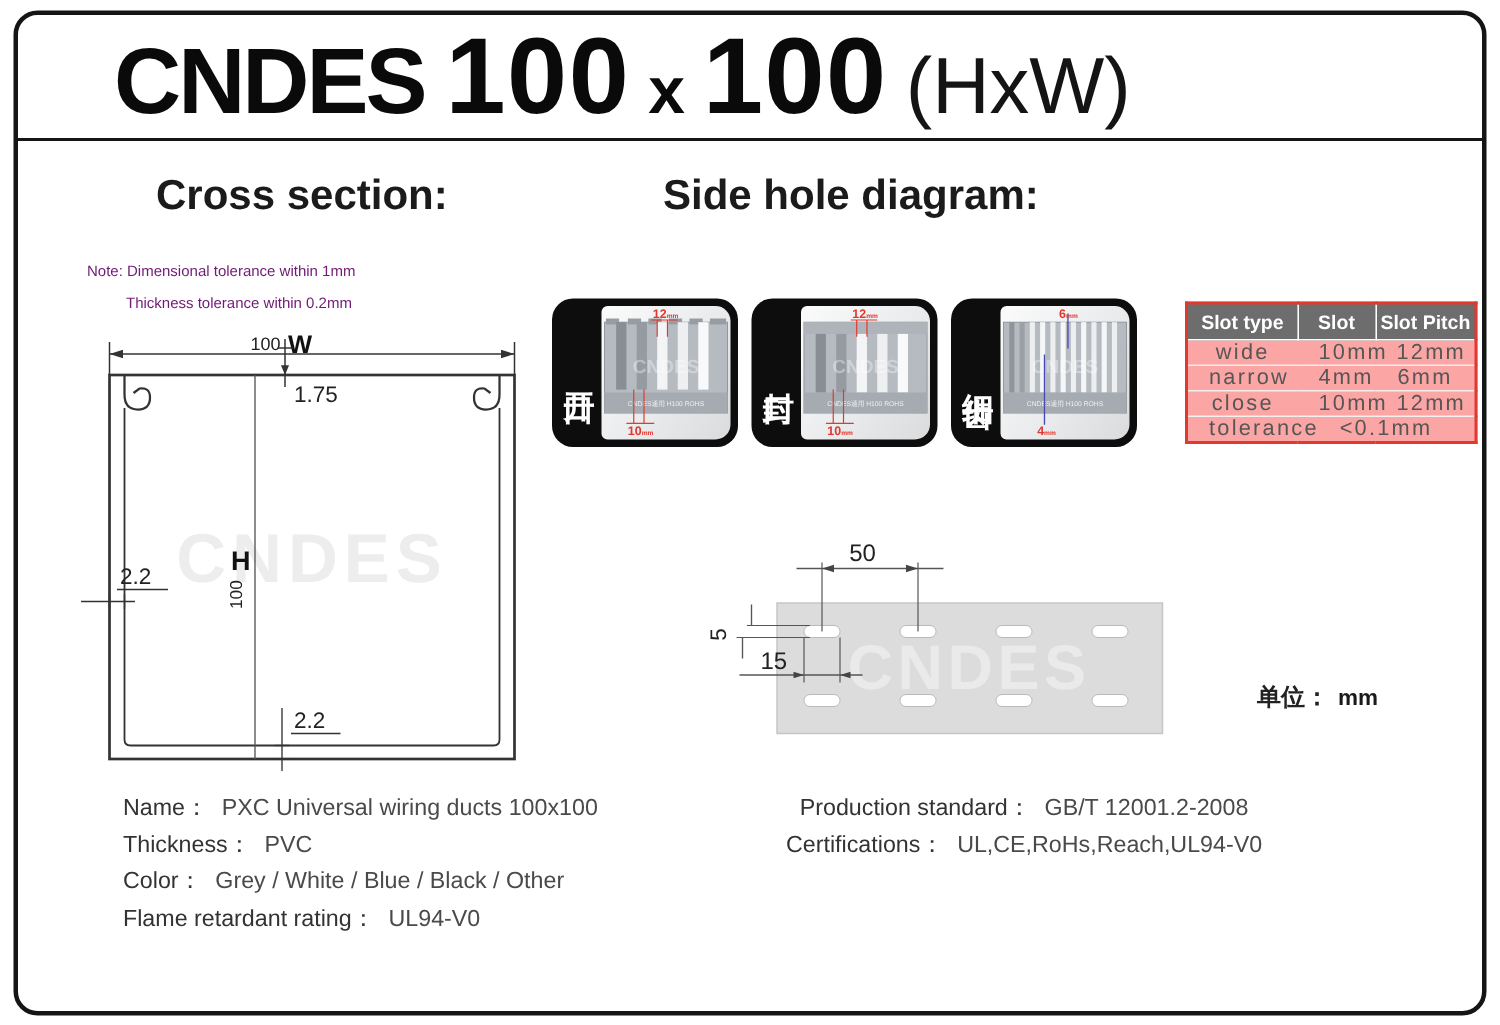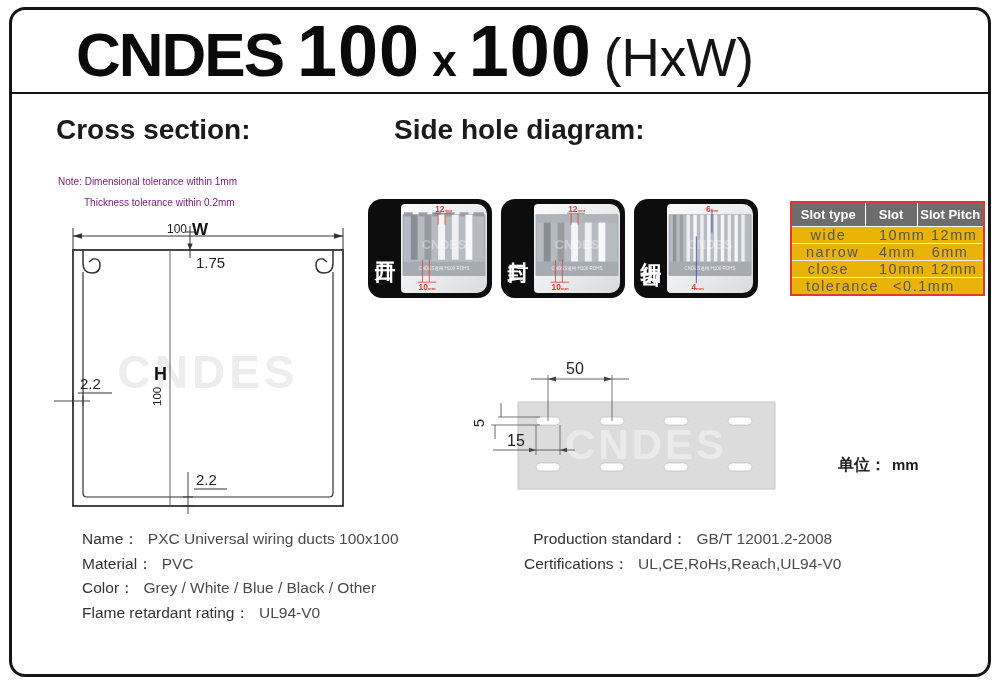--- a/index.html
+++ b/index.html
@@ -15,38 +15,38 @@
   
   .title-bar{position:absolute;left:76px;top:10px;height:82px;display:flex;
     align-items:baseline;white-space:nowrap;}
   .title-bar > span{line-height:82px;}
   .t-brand{font-size:62px;font-weight:800;letter-spacing:-2px;color:#0a0a0a;}
   .t-num{font-size:72px;font-weight:700;color:#0a0a0a;margin-left:14px;letter-spacing:1px;}
   .t-sep{font-size:44px;font-weight:700;color:#0a0a0a;margin-left:12px;}
   .t-num2{margin-left:12px;}
   .t-suffix{font-size:53px;font-weight:400;color:#141414;margin-left:12px;letter-spacing:0px;}
 
-  .heading{position:absolute;font-size:28px;font-weight:700;color:#1b1b1b;}
+  .heading{position:absolute;font-size:28px;font-weight:700;color:#1b1b1b;margin-left:48px;}
   .note{position:absolute;font-size:10px;color:#701a75;line-height:21px;}
   .note .l2{display:block;margin-left:26px;}
 
   
   .card{position:absolute;top:199px;width:124px;height:99px;background:#0d0d0d;
     border-radius:14px;}
   .card-label{position:absolute;left:0;top:0;bottom:0;width:34px;display:flex;
     align-items:center;justify-content:center;color:#fff;font-weight:700;font-size:21px;
     writing-mode:vertical-rl;text-orientation:upright;letter-spacing:4px;}
   .card-photo{position:absolute;left:33px;top:5px;right:5px;bottom:5px;
     border-radius:4px 10px 10px 4px;overflow:hidden;
     background:linear-gradient(125deg,#fbfbfb 0%,#e9ebed 55%,#d9dbdd 100%);}
   .card-photo svg{display:block;width:100%;height:100%;}
 
   
   .slot-table{position:absolute;left:790px;top:201px;width:193px;border-collapse:collapse;
-    border:2px solid #e0392f;background:#eab308;table-layout:fixed;}
+    border:2px solid #e0392f;background:#fca5a5;table-layout:fixed;}
   .slot-table th{background:#6d6d6d;color:#fff;font-size:13px;font-weight:700;
     padding:4px 2px;border-right:1px solid #fff;border-bottom:1px solid #fff;text-align:center;}
   .slot-table th:last-child{border-right:none;}
   .slot-table td{font-size:14.5px;color:#565656;text-align:center;padding:0px 14px;
     letter-spacing:1.5px;border-top:1px solid #f0f0f0;height:17px;}
   .slot-table col.c1{width:74px;} .slot-table col.c2{width:52px;} .slot-table col.c3{width:67px;}
 
   
   .specs{position:absolute;font-size:15.5px;line-height:24.5px;color:#4a4a4a;}
   .spec-label{font-weight:400;color:#333;}
@@ -275,21 +275,21 @@
     <polygon points="115,93 122,90.8 122,95.2" fill="#444"></polygon>
     <text x="62" y="89" font-size="16" fill="#222">15</text>
   </svg>
 
   <div class="unit-note">
     <span class="u-label">单位：</span><span class="u-value">mm</span>
   </div>
 
   <div class="specs" style="left:82px;top:527px;">
     <div><span class="spec-label">Name：</span><span class="spec-value">PXC Universal wiring ducts 100x100</span></div>
-    <div><span class="spec-label">Material：</span><span class="spec-value">PVC</span></div>
+    <div><span class="spec-label">Thickness：</span><span class="spec-value">PVC</span></div>
     <div><span class="spec-label">Color：</span><span class="spec-value">Grey / White / Blue / Black / Other</span></div>
     <div><span class="spec-label">Flame retardant rating：</span><span class="spec-value">UL94-V0</span></div>
   </div>
 
   <div class="specs" style="left:524px;top:527px;text-align:center;">
     <div><span class="spec-label">Production standard：</span><span class="spec-value">GB/T 12001.2-2008</span></div>
     <div><span class="spec-label">Certifications：</span><span class="spec-value">UL,CE,RoHs,Reach,UL94-V0</span></div>
   </div>
 </div>
 

